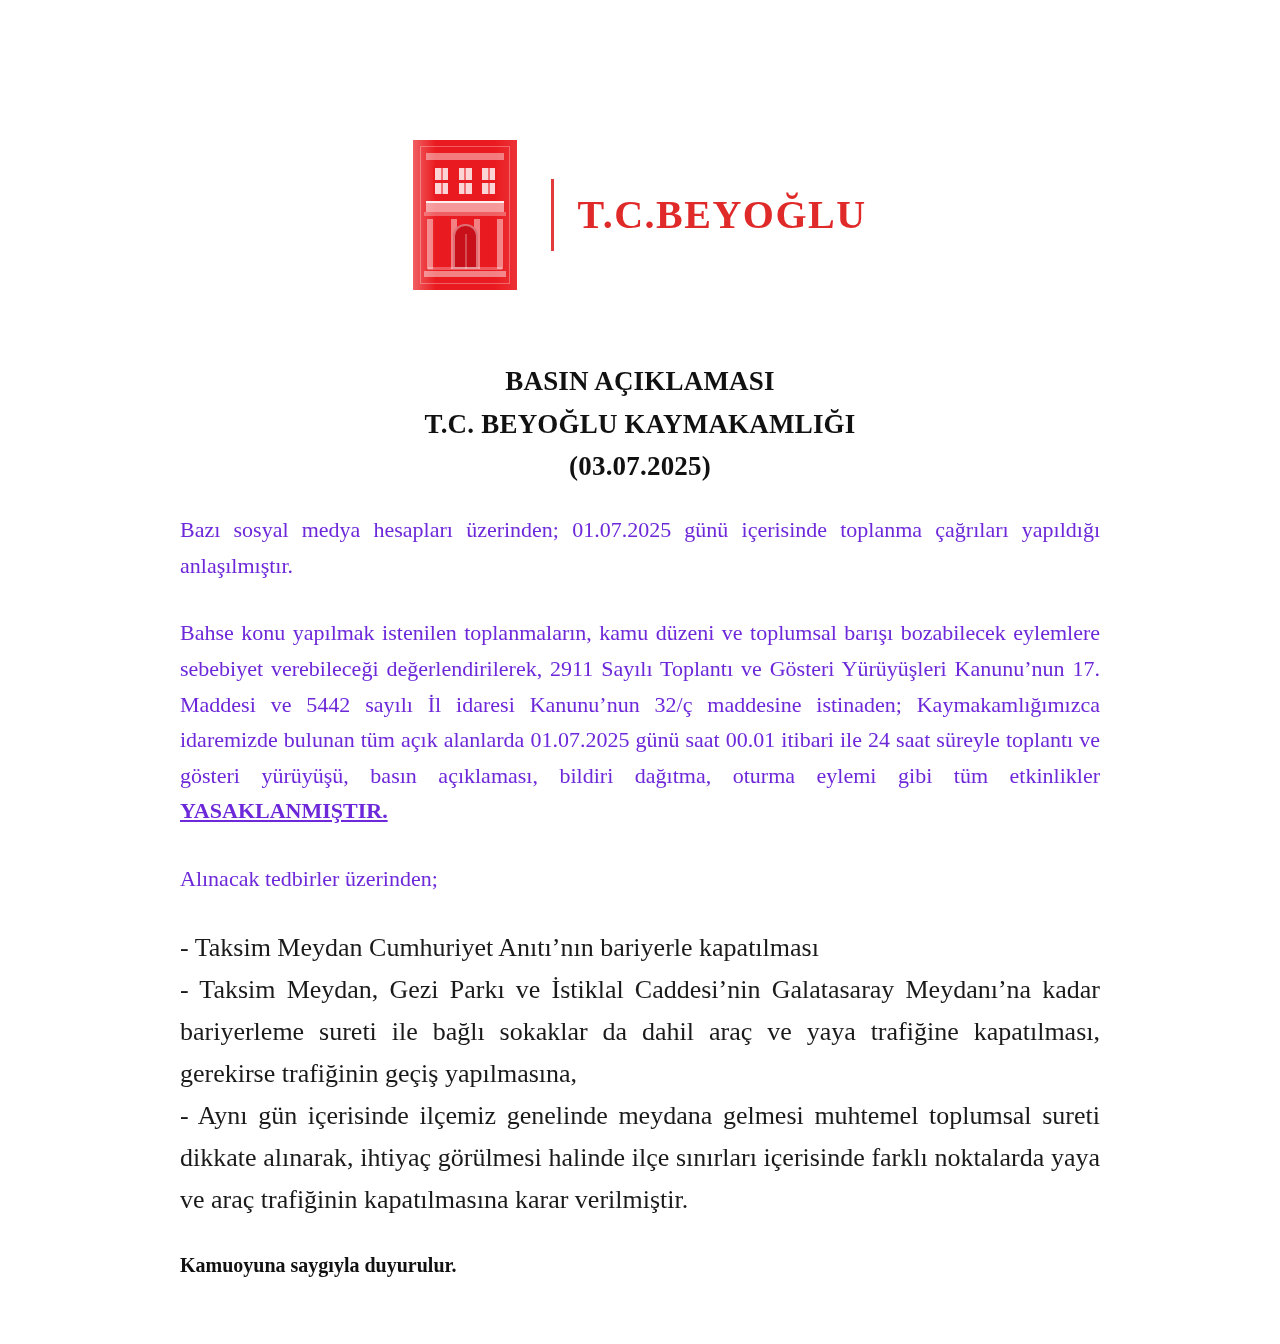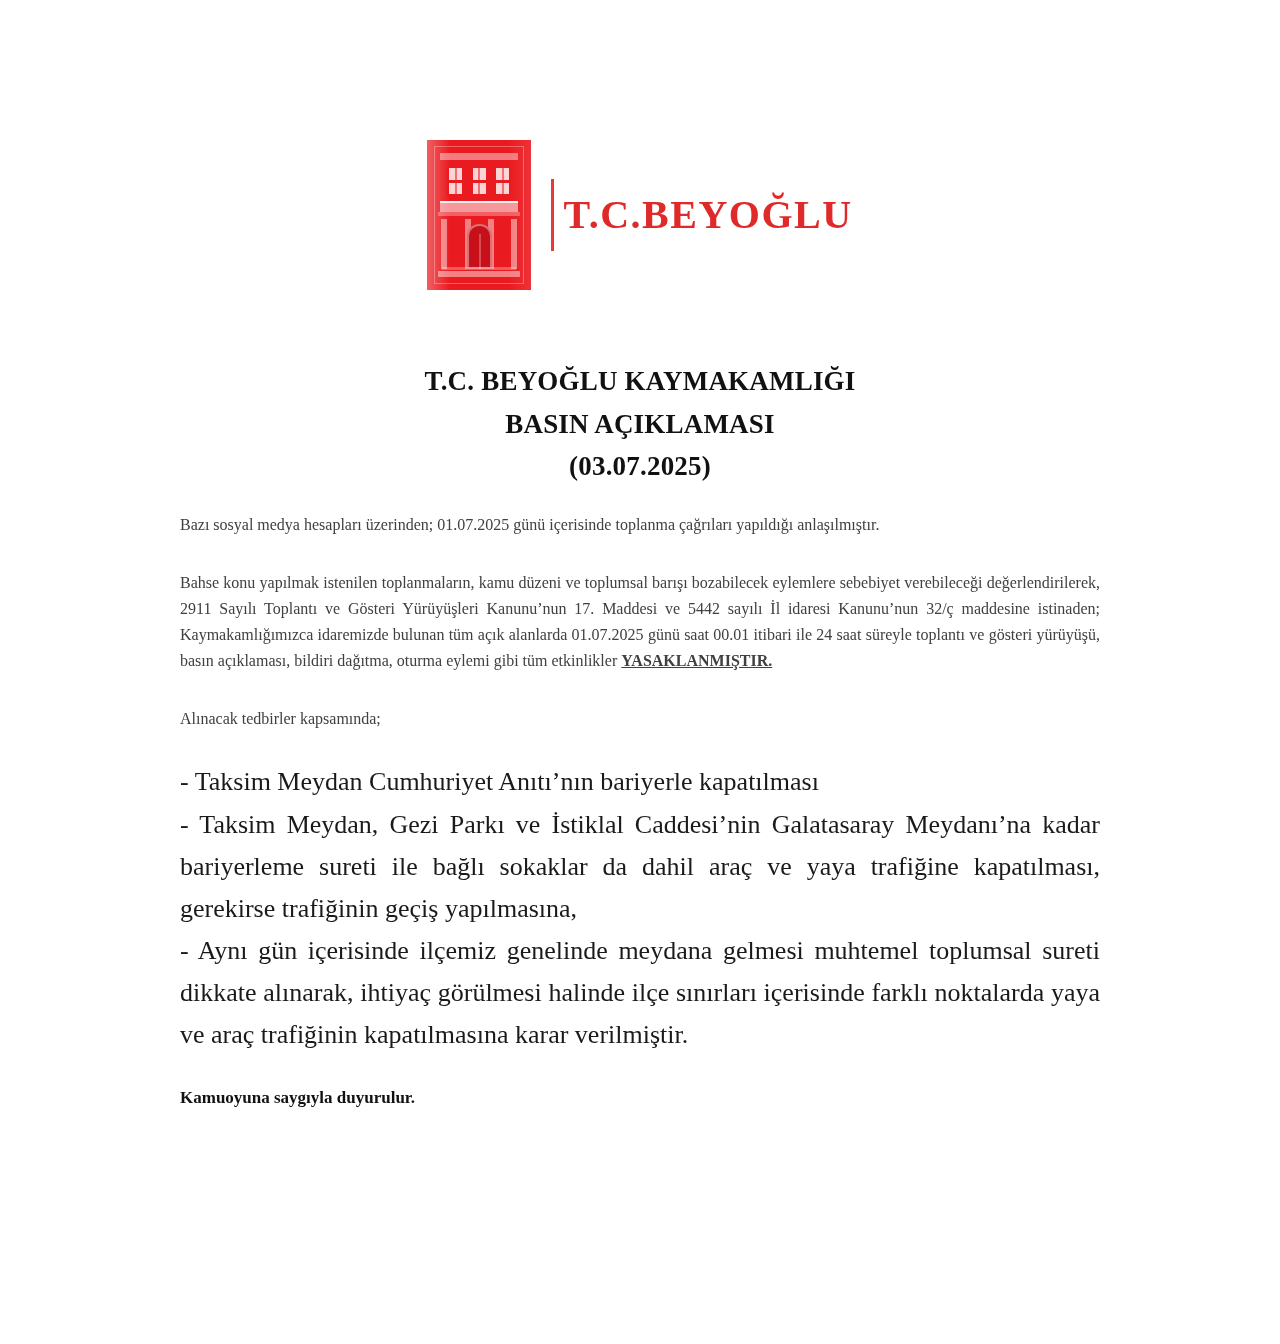--- a/index.html
+++ b/index.html
@@ -31,21 +31,21 @@
     left: 0;
     top: 140px;
     width: 1280px;
     display: flex;
     justify-content: center;
     align-items: center;
   }
   .logo-lockup {
     display: flex;
     align-items: center;
-    gap: 0px;
+    gap: 14px;
   }
 
   
   .emblem {
     position: relative;
     width: 104px;
     height: 150px;
     background: #ea1b20;
     background-image:
       linear-gradient(90deg, rgba(255,255,255,0.30) 0%, rgba(255,255,255,0.00) 22%,
@@ -219,25 +219,25 @@
 
   
   .body-area {
     position: absolute;
     left: 180px;
     top: 512px;
     width: 920px;
   }
   p.para {
     margin: 0 0 32px 0;
-    font-size: 16px;
+    font-size: 22px;
     line-height: 1.62;
     text-align: justify;
     text-justify: inter-word;
-    color: #404040;
+    color: #6d28d9;
     font-family: "Liberation Serif", "DejaVu Serif", serif;
   }
   p.para.tight {
     margin-bottom: 30px;
   }
   p.para b, .bold {
     font-weight: bold;
     text-decoration: underline;
   }
   .measures-list {
@@ -252,21 +252,21 @@
     text-align: justify;
     text-justify: inter-word;
     color: #1a1a1a;
     font-family: "Liberation Serif", "DejaVu Serif", serif;
   }
   .measures-list li.no-justify {
     text-align: left;
   }
   .closing {
     margin: 18px 0 0 0;
-    font-size: 17px;
+    font-size: 20px;
     font-weight: bold;
     line-height: 1.62;
     color: #111111;
     font-family: "Liberation Serif", "DejaVu Serif", serif;
   }
 </style>
 </head>
 <body>
 
 <div class="page">
@@ -298,32 +298,32 @@
       <div class="logo-divider"></div>
 
       <div class="wordmark">
         <div class="wordmark-line">T.C.BEYOĞLU</div>
       </div>
 
     </div>
   </div>
 
   <div class="title-block">
+    <div class="title-line">BASIN AÇIKLAMASI</div>
     <div class="title-line">T.C. BEYOĞLU KAYMAKAMLIĞI</div>
-    <div class="title-line">BASIN AÇIKLAMASI</div>
     <div class="title-line">(03.07.2025)</div>
   </div>
 
   <div class="body-area">
 
     <p class="para">Bazı sosyal medya hesapları üzerinden; 01.07.2025 günü içerisinde toplanma çağrıları yapıldığı anlaşılmıştır.</p>
 
     <p class="para"><span>Bahse konu yapılmak istenilen toplanmaların, kamu düzeni ve toplumsal barışı bozabilecek eylemlere sebebiyet verebileceği değerlendirilerek, 2911 Sayılı Toplantı ve Gösteri Yürüyüşleri Kanunu’nun 17. Maddesi ve 5442 sayılı İl idaresi Kanunu’nun 32/ç maddesine istinaden; Kaymakamlığımızca idaremizde bulunan tüm açık alanlarda 01.07.2025 günü saat 00.01 itibari ile 24 saat süreyle toplantı ve gösteri yürüyüşü, basın açıklaması, bildiri dağıtma, oturma eylemi gibi tüm etkinlikler </span><b>YASAKLANMIŞTIR.</b></p>
 
-    <p class="para tight">Alınacak tedbirler kapsamında;</p>
+    <p class="para tight">Alınacak tedbirler üzerinden;</p>
 
     <ul class="measures-list">
       <li class="no-justify">-  Taksim Meydan Cumhuriyet Anıtı’nın bariyerle kapatılması</li>
       <li>- Taksim Meydan, Gezi Parkı ve İstiklal Caddesi’nin Galatasaray Meydanı’na kadar bariyerleme sureti ile bağlı sokaklar da dahil araç ve yaya trafiğine kapatılması, gerekirse trafiğinin geçiş yapılmasına,</li>
       <li>-    Aynı gün içerisinde ilçemiz genelinde meydana gelmesi muhtemel toplumsal sureti dikkate alınarak, ihtiyaç görülmesi halinde ilçe sınırları içerisinde farklı noktalarda yaya ve araç trafiğinin kapatılmasına karar verilmiştir.</li>
     </ul>
 
     <p class="closing">Kamuoyuna saygıyla duyurulur.</p>
 
   </div>

